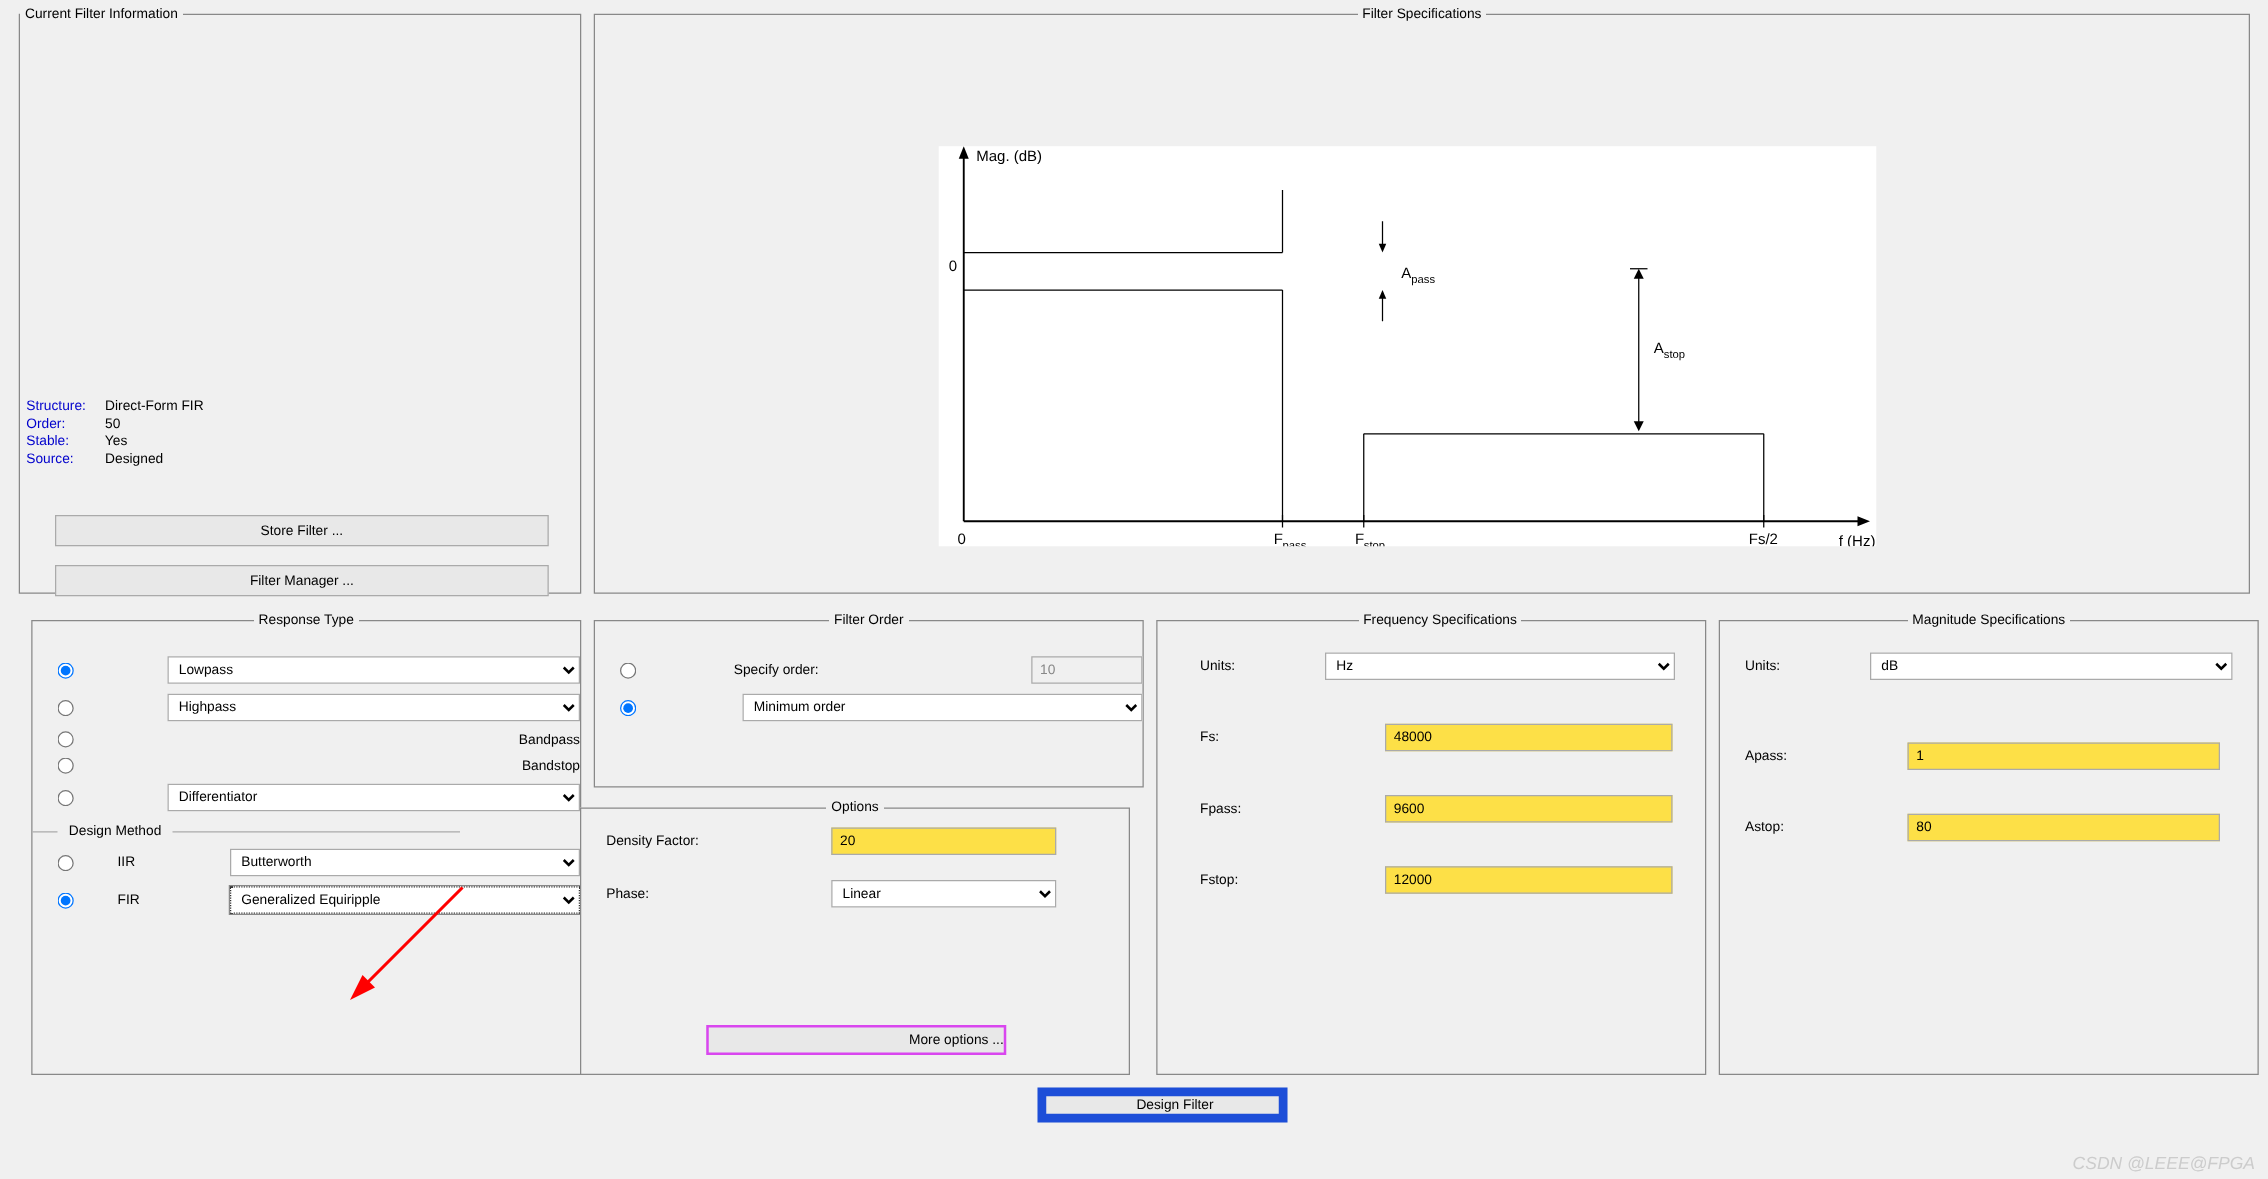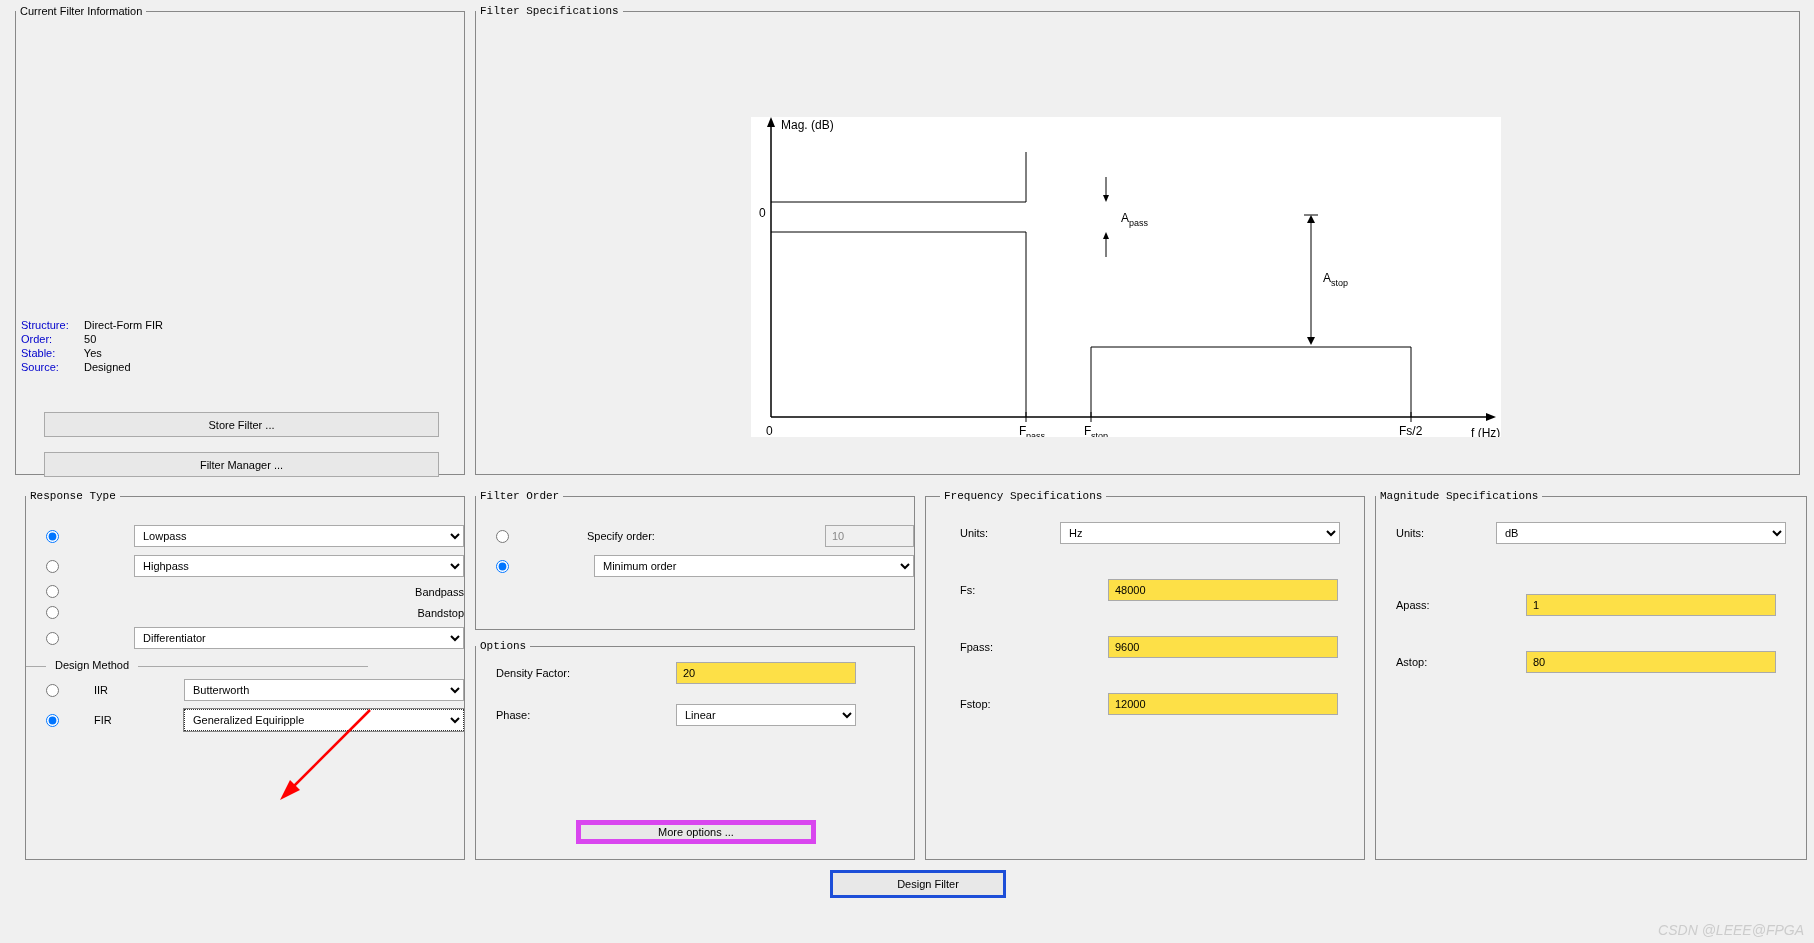--- a/index.html
+++ b/index.html
@@ -51,21 +51,21 @@
     }
     .spec-diagram {
       position: absolute;
       left: 275px; top: 100px;
       width: 750px; height: 320px;
       background: #fff;
     }
     
     .resp-box { left: 25px; top: 490px; width: 440px; height: 370px; }
     .order-box { left: 475px; top: 490px; width: 440px; height: 140px; }
-    .opt-box { left: 475px; top: 640px; width: 440px; height: 220px; }
+    .opt-box { left: 464px; top: 640px; width: 440px; height: 220px; }
     .freq-box { left: 925px; top: 490px; width: 440px; height: 370px; padding-left: 14px; }
     .mag-box { left: 1375px; top: 490px; width: 425px; height: 370px; }
     
     .radio-row {
       display: flex;
       align-items: center;
       margin: 8px 0;
       padding-left: 20px;
       justify-content: space-between;
     }
@@ -96,51 +96,52 @@
       padding: 1px 6px;
       font-size: 11px;
     }
     .text-input.disabled { background: #f0f0f0; color: #888; }
     .text-input-sm { width: 89px; }
     .text-input-md { width: 180px; }
     
     .design-btn {
       position: absolute;
       left: 830px; top: 870px;
-      width: 176px; height: 28px;
+      width: 200px; height: 28px;
       background: #e8e8e8;
-      border: 3px solid #1d4ed8;
+      border: 7px solid #1d4ed8;
       font-size: 11px;
       cursor: pointer;
       padding-left: 20px;
     }
     .more-btn {
       position: absolute;
       left: 100px; bottom: 15px;
       width: 240px; height: 24px;
       background: #e8e8e8;
-      border: 5px solid #d946ef;
+      border: 2px solid #d946ef;
       font-size: 11px;
       cursor: pointer;
+      text-align: right;
     }
     
     .arrow-annotation {
       position: absolute;
       left: 270px; top: 700px;
       pointer-events: none;
       z-index: 100;
     }
     .watermark {
       position: absolute;
       right: 10px; bottom: 5px;
       color: #ccc;
       font-size: 14px;
       font-style: italic;
     }
-    .centered-legend { text-align: left; font-family: Liberation Mono, monospace; }
+    .centered-legend { text-align: center; }
     .fir-dropdown-highlight {
       border: 1px dotted #333;
       outline: 1px solid #888;
     }
   </style>
 </head>
 <body>
 
 <fieldset class="info-box">
   <legend>Current Filter Information</legend>

